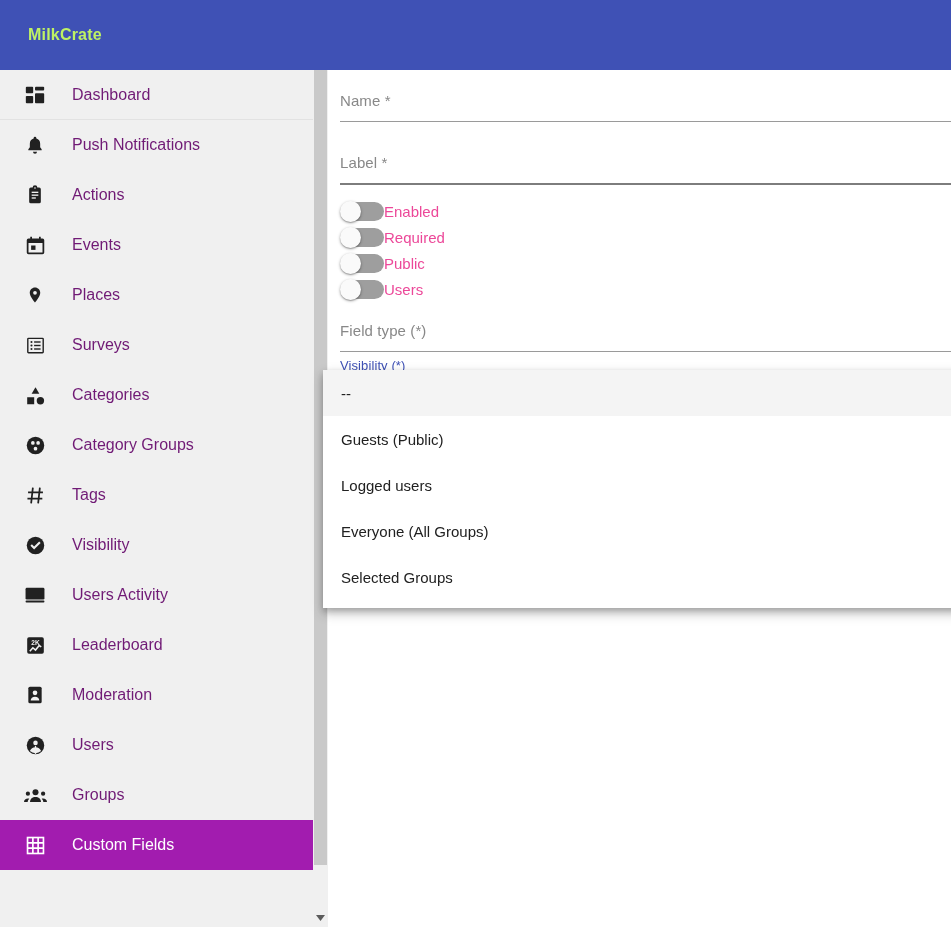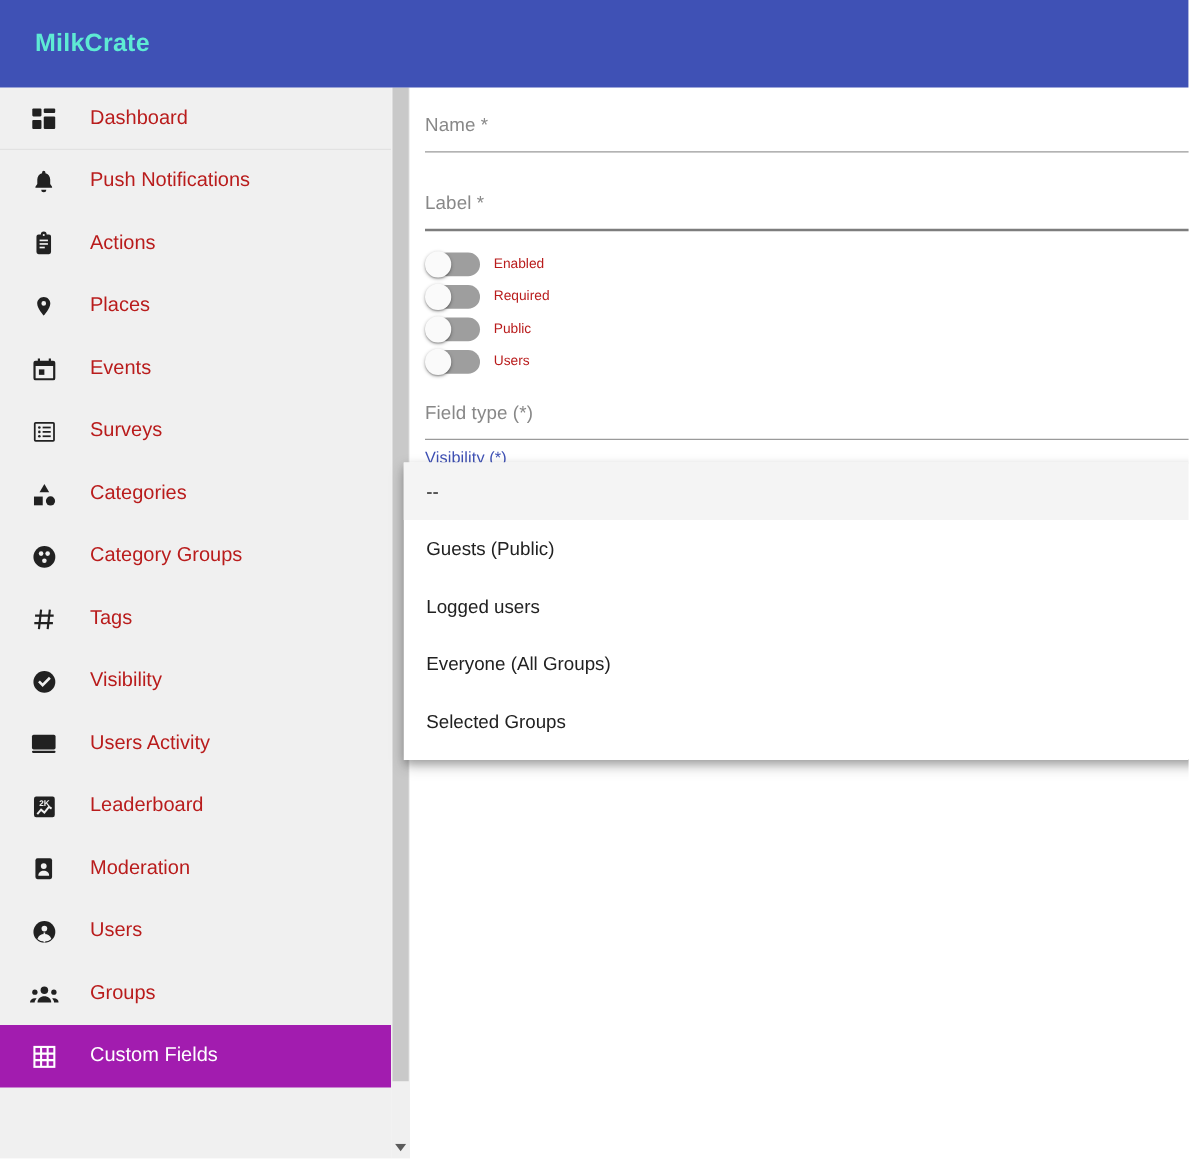--- a/index.html
+++ b/index.html
@@ -25,22 +25,22 @@
     position: absolute;
     top: 0; left: 0;
     width: 951px;
     height: 70px;
     background: #3f51b5;
     display: flex;
     align-items: center;
     z-index: 40;
   }
   .appbar-title {
-    color: #5eead4;
-    font-size: 20px;
+    color: #bef264;
+    font-size: 16px;
     font-weight: bold;
     letter-spacing: .2px;
     margin-left: 28px;
   }
 
   
   .sidebar {
     position: absolute;
     top: 70px; left: 0;
     width: 313px;
@@ -75,21 +75,21 @@
     display: flex;
     align-items: center;
     justify-content: center;
     color: #212121;
   }
   .nav-item.active .nav-icon { color: #ffffff; }
   .nav-icon svg { display: block; }
   .nav-label {
     margin-left: 24px;
     font-size: 16px;
-    color: #b91c1c;
+    color: #701a75;
     white-space: nowrap;
   }
   .nav-item.active .nav-label { color: #ffffff; }
 
   
   .sb-track {
     position: absolute;
     top: 70px;
     left: 313px;
     width: 15px;
@@ -185,23 +185,22 @@
     position: absolute;
     left: 0;
     top: 0;
     width: 21px;
     height: 21px;
     border-radius: 50%;
     background: #fafafa;
     box-shadow: 0 1px 3px rgba(0,0,0,.35), 0 1px 1px rgba(0,0,0,.18);
   }
   .toggle-label {
-    margin-left: 11px;
-    font-size: 11px;
-    color: #b91c1c;
+    font-size: 15px;
+    color: #ec4899;
   }
 
   
   .dropdown {
     position: absolute;
     left: 323px;
     top: 370px;
     width: 640px;
     background: #ffffff;
     box-shadow: 0 5px 11px rgba(0,0,0,.26), 0 3px 6px rgba(0,0,0,.18);
@@ -258,34 +257,34 @@
               <path d="M17 3h-2.2a2.8 2.8 0 0 0-5.6 0H7a2 2 0 0 0-2 2v15a2 2 0 0 0 2 2h10a2 2 0 0 0 2-2V5a2 2 0 0 0-2-2zm-5-.4a1 1 0 1 1 0 2 1 1 0 0 1 0-2z"></path>
               <rect x="8" y="8" width="8" height="1.6" fill="#f0f0f0"></rect>
               <rect x="8" y="11.4" width="8" height="1.6" fill="#f0f0f0"></rect>
               <rect x="8" y="14.8" width="5" height="1.6" fill="#f0f0f0"></rect>
             </svg>
           </span>
           <span class="nav-label">Actions</span>
         </li>
         <li class="nav-item">
           <span class="nav-icon">
+            <svg width="21" height="21" viewBox="0 0 24 24" fill="currentColor">
+              <path d="M20 4h-2V2h-2v2H8V2H6v2H4a2 2 0 0 0-2 2v14a2 2 0 0 0 2 2h16a2 2 0 0 0 2-2V6a2 2 0 0 0-2-2zm0 16H4V9h16v11z"></path>
+              <rect x="7" y="12" width="5" height="5"></rect>
+            </svg>
+          </span>
+          <span class="nav-label">Events</span>
+        </li>
+        <li class="nav-item">
+          <span class="nav-icon">
             <svg width="18" height="22" viewBox="0 0 24 24" fill="currentColor">
               <path d="M12 2C8.1 2 5 5.1 5 9c0 5.2 7 13 7 13s7-7.8 7-13c0-3.9-3.1-7-7-7zm0 9.5A2.5 2.5 0 1 1 12 6.5a2.5 2.5 0 0 1 0 5z"></path>
             </svg>
           </span>
           <span class="nav-label">Places</span>
-        </li>
-        <li class="nav-item">
-          <span class="nav-icon">
-            <svg width="21" height="21" viewBox="0 0 24 24" fill="currentColor">
-              <path d="M20 4h-2V2h-2v2H8V2H6v2H4a2 2 0 0 0-2 2v14a2 2 0 0 0 2 2h16a2 2 0 0 0 2-2V6a2 2 0 0 0-2-2zm0 16H4V9h16v11z"></path>
-              <rect x="7" y="12" width="5" height="5"></rect>
-            </svg>
-          </span>
-          <span class="nav-label">Events</span>
         </li>
         <li class="nav-item">
           <span class="nav-icon">
             <svg width="21" height="21" viewBox="0 0 24 24" fill="currentColor">
               <path d="M20 3H4a1.6 1.6 0 0 0-1.6 1.6v14.8A1.6 1.6 0 0 0 4 21h16a1.6 1.6 0 0 0 1.6-1.6V4.6A1.6 1.6 0 0 0 20 3zm0 16.4H4V4.6h16v14.8z"></path>
               <circle cx="7.4" cy="8" r="1.2"></circle>
               <circle cx="7.4" cy="12" r="1.2"></circle>
               <circle cx="7.4" cy="16" r="1.2"></circle>
               <rect x="10.4" y="7.2" width="7.4" height="1.6"></rect>
               <rect x="10.4" y="11.2" width="7.4" height="1.6"></rect>

